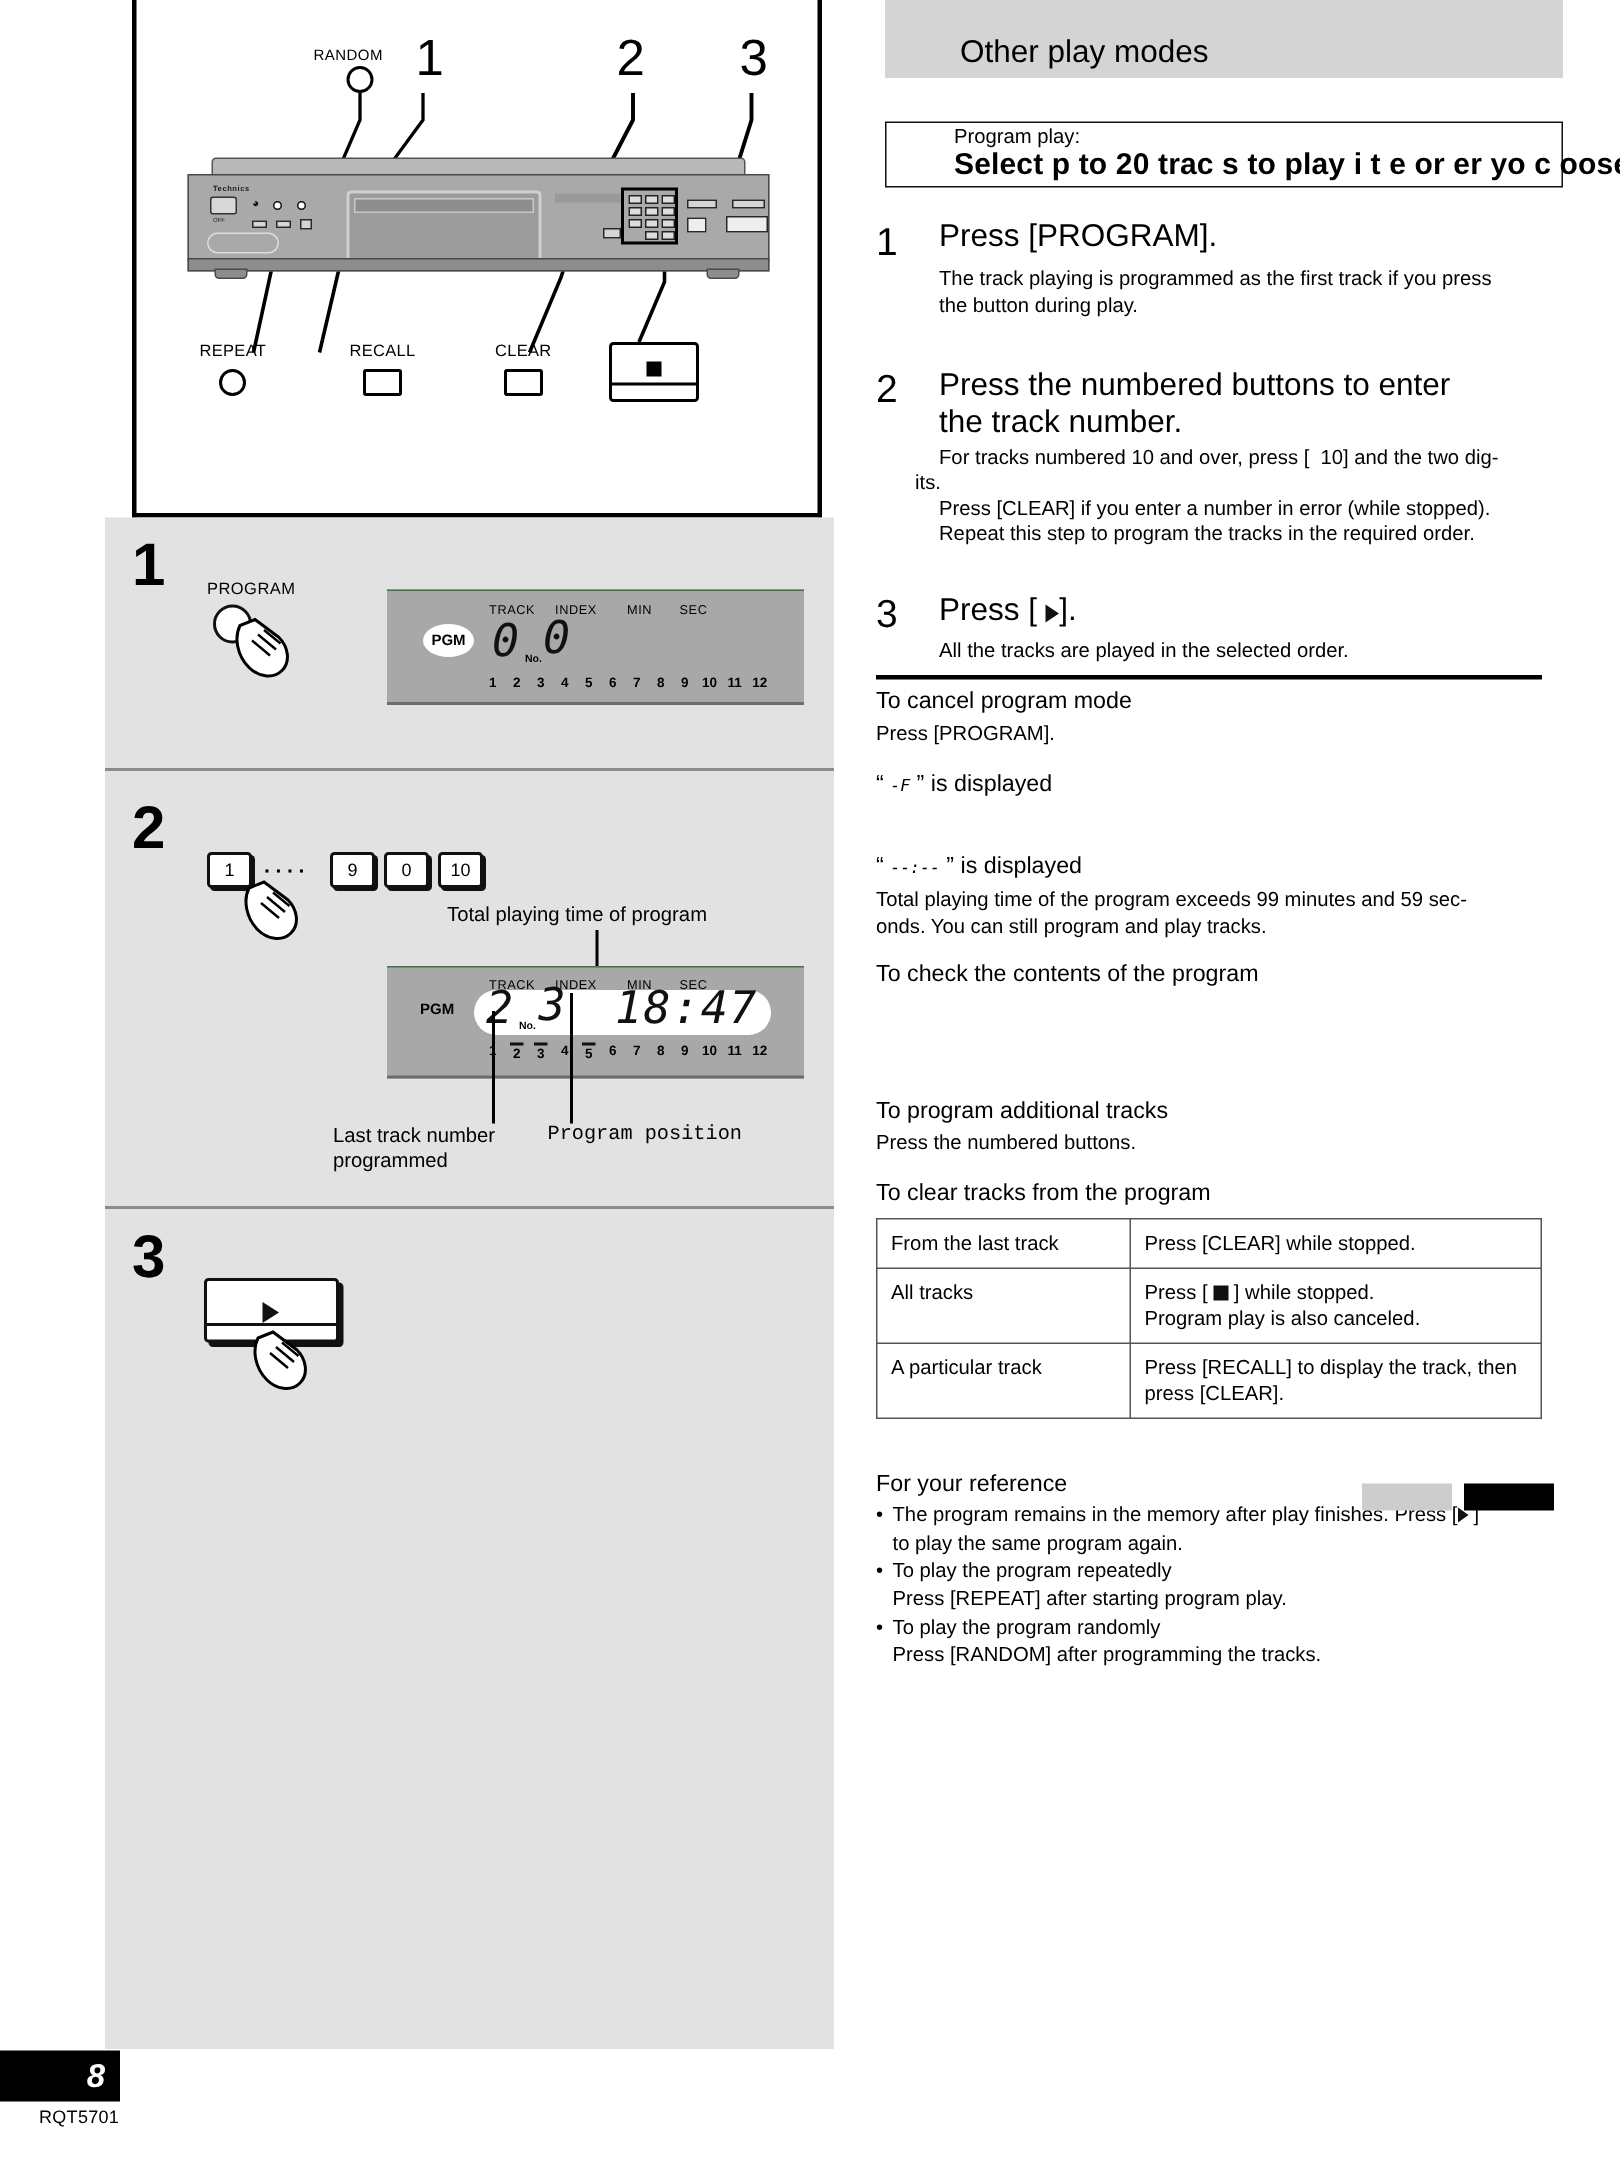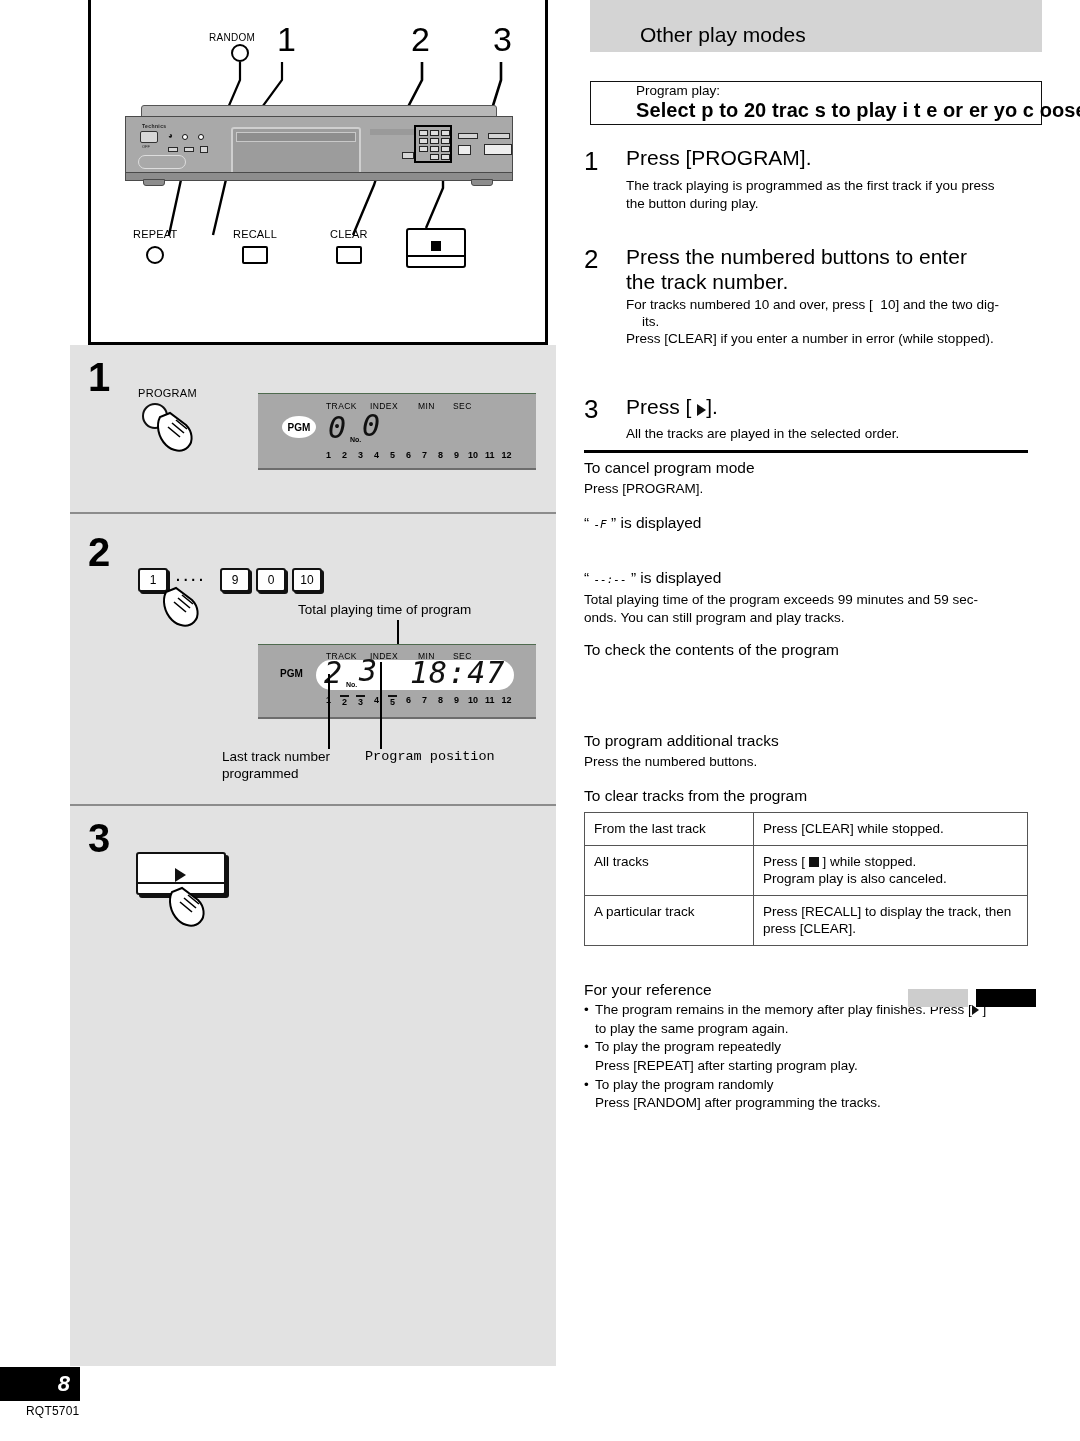--- a/index.html
+++ b/index.html
@@ -341,22 +341,23 @@
 
     <span class="stepnum-r" style="left:10px;top:148px;">1</span>
     <span class="stephead" style="left:52px;top:146px;">Press [PROGRAM].</span>
     <span class="stepbody" style="left:52px;top:177px;white-space:pre-line;">The track playing is programmed as the first track if you press
 the button during play.</span>
 
     <span class="stepnum-r" style="left:10px;top:246px;">2</span>
     <span class="stephead" style="left:52px;top:245px;white-space:pre-line;">Press the numbered buttons to enter
 the track number.</span>
     <span class="stepbody" style="left:52px;top:296px;white-space:pre;">For tracks numbered 10 and over, press [  10] and the two dig-</span>
-    <span class="stepbody" style="left:68px;top:313px;">its.</span>
+    <span class="stepbody" style="left:36px;top:313px;">its.</span>
     <span class="stepbody" style="left:52px;top:330px;">Press [CLEAR] if you enter a number in error (while stopped).</span>
+    <span class="stepbody" style="left:52px;top:347px;">Repeat this step to program the tracks in the required order.</span>
 
     <span class="stepnum-r" style="left:10px;top:396px;">3</span>
     <span class="stephead" style="left:52px;top:395px;"><span>Press [ </span><span class="tri-in"></span><span>].</span></span>
     <span class="stepbody" style="left:52px;top:425px;">All the tracks are played in the selected order.</span>
 
     <div class="rule" style="top:450px;"></div>
 
     <span class="subhead" style="left:10px;top:459px;">To cancel program mode</span>
     <span class="subbody" style="left:10px;top:480px;">Press [PROGRAM].</span>
 

